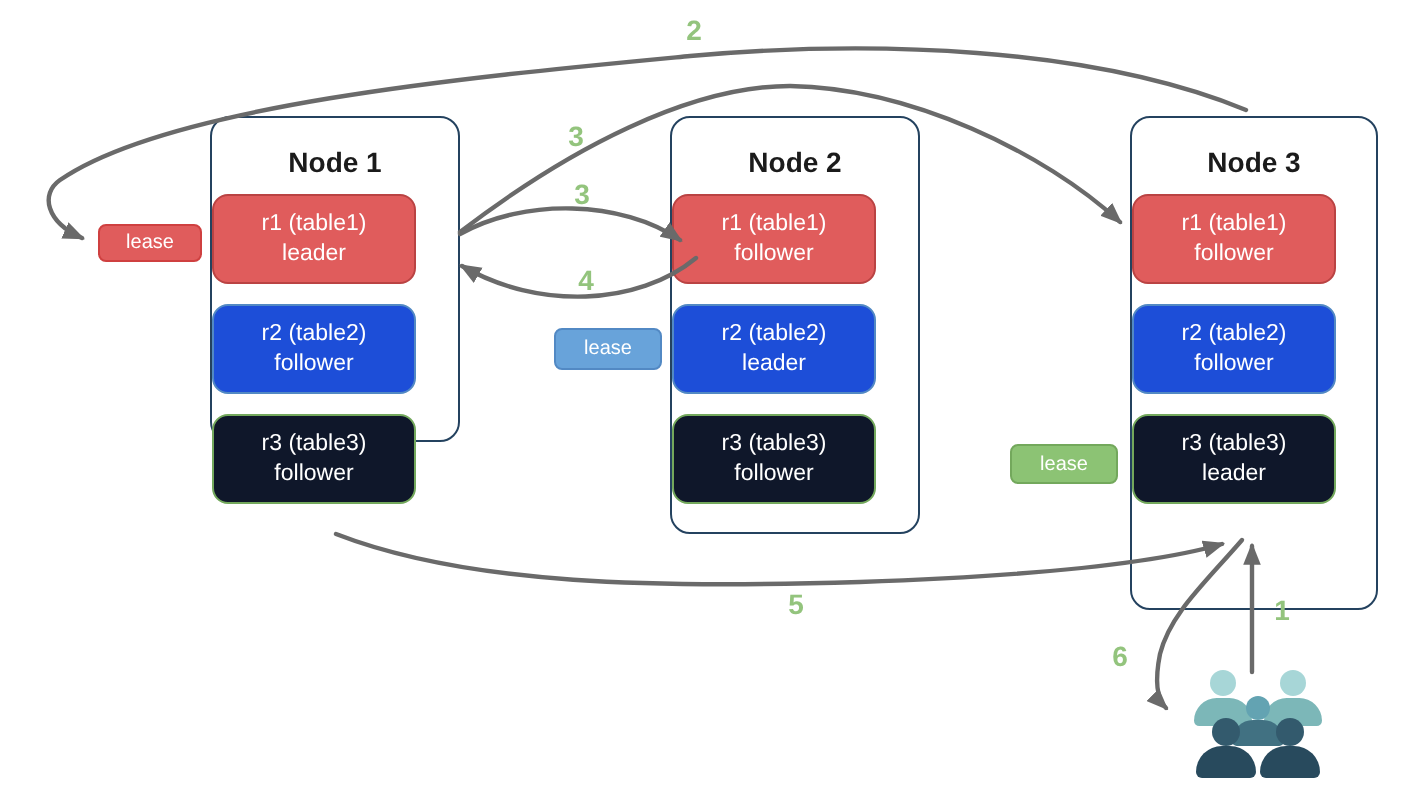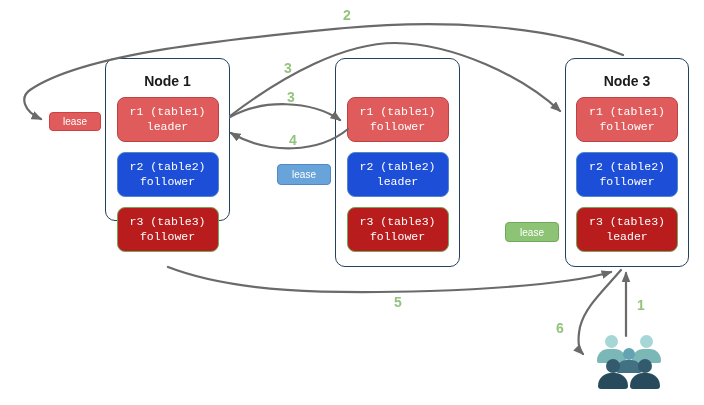--- a/index.html
+++ b/index.html
@@ -3,31 +3,31 @@
 <meta charset="utf-8">
 <style>
   html,body{margin:0;padding:0;background:#ffffff;}
   .stage{position:relative;width:704px;height:405px;background:#ffffff;
          font-family:"Liberation Sans",sans-serif;overflow:hidden;}
 
   
   .node{position:absolute;background:#ffffff;border:1.6px solid #24425f;border-radius:10px;box-sizing:border-box;}
   .node--1{left:105px;top:58px;width:125px;height:163px;}
   .node--2{left:335px;top:58px;width:125px;height:209px;}
-  .node--3{left:565px;top:58px;width:124px;height:209px;}
+  .node--3{left:565px;top:58px;width:124px;height:247px;}
   .node-title{position:absolute;top:14px;left:0;right:0;text-align:center;
               font-weight:bold;font-size:14px;color:#1b1b1b;}
   .replicas{position:absolute;top:38px;left:0;right:0;display:flex;flex-direction:column;
-            align-items:center;gap:10px;font-family:Liberation Mono, monospace;}
+            align-items:flex-start;gap:10px;}
   .replica{width:102px;height:45px;border-radius:8px;display:flex;flex-direction:column;
            align-items:center;justify-content:center;color:#ffffff;font-size:11.5px;
            line-height:1.3;box-sizing:border-box;text-align:center;}
   .replica--red{background:#e05c5c;border:1.5px solid #ba4343;}
   .replica--blue{background:#1d4ed8;border:1.5px solid #5289c4;}
-  .replica--green{background:#b91c1c;border:1.5px solid #73a85c;}
+  .replica--green{background:#0f172a;border:1.5px solid #73a85c;}
 
   
   .lease{position:absolute;display:flex;align-items:center;justify-content:center;
          color:#ffffff;font-size:10px;border-radius:4px;box-sizing:border-box;}
   .lease--red{left:49px;top:112px;width:52px;height:19px;background:#e05c5c;border:1.5px solid #cf4040;}
   .lease--blue{left:277px;top:164px;width:54px;height:21px;background:#68a3da;border:1.5px solid #5289c4;}
   .lease--green{left:505px;top:222px;width:54px;height:20px;background:#8cc374;border:1.5px solid #73a85c;}
 
   
   .step{position:absolute;color:#93c47d;font-weight:bold;font-size:14px;
@@ -70,20 +70,21 @@
         <span>follower</span>
       </div>
       <div class="replica replica--green">
         <span>r3 (table3)</span>
         <span>follower</span>
       </div>
     </div>
   </div>
 
   <div class="node node--2">
+    <div class="node-title">Node 2</div>
     <div class="replicas">
       <div class="replica replica--red">
         <span>r1 (table1)</span>
         <span>follower</span>
       </div>
       <div class="replica replica--blue">
         <span>r2 (table2)</span>
         <span>leader</span>
       </div>
       <div class="replica replica--green">

